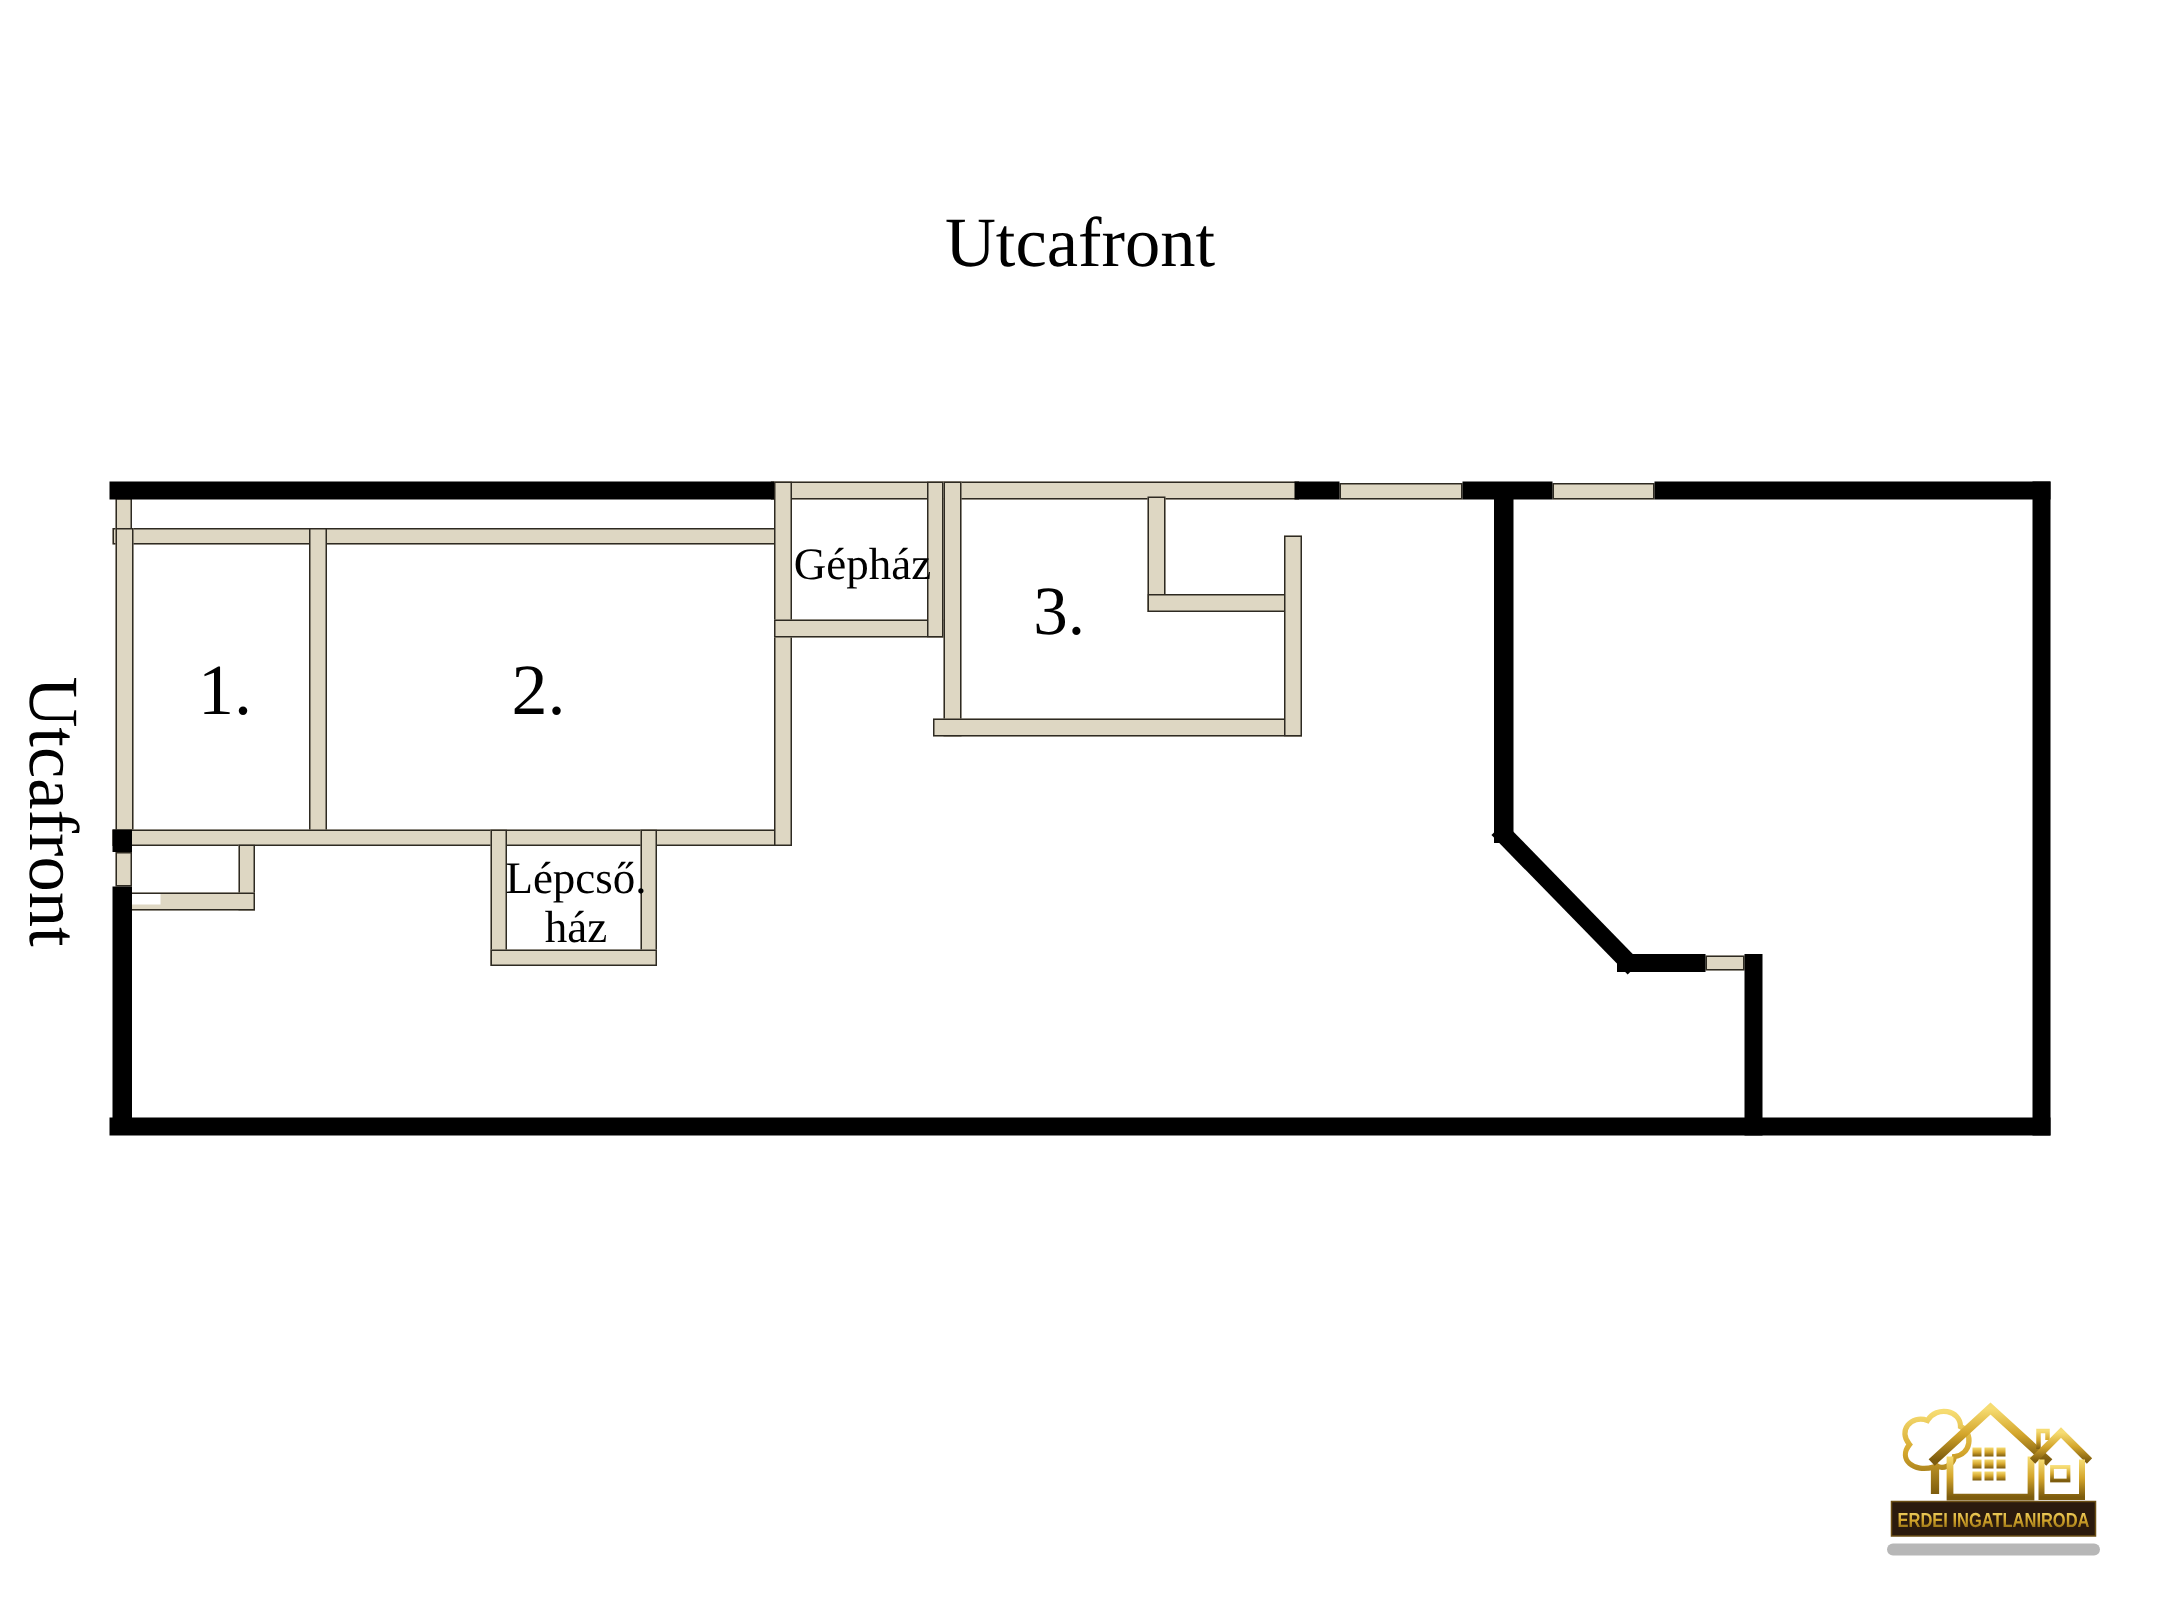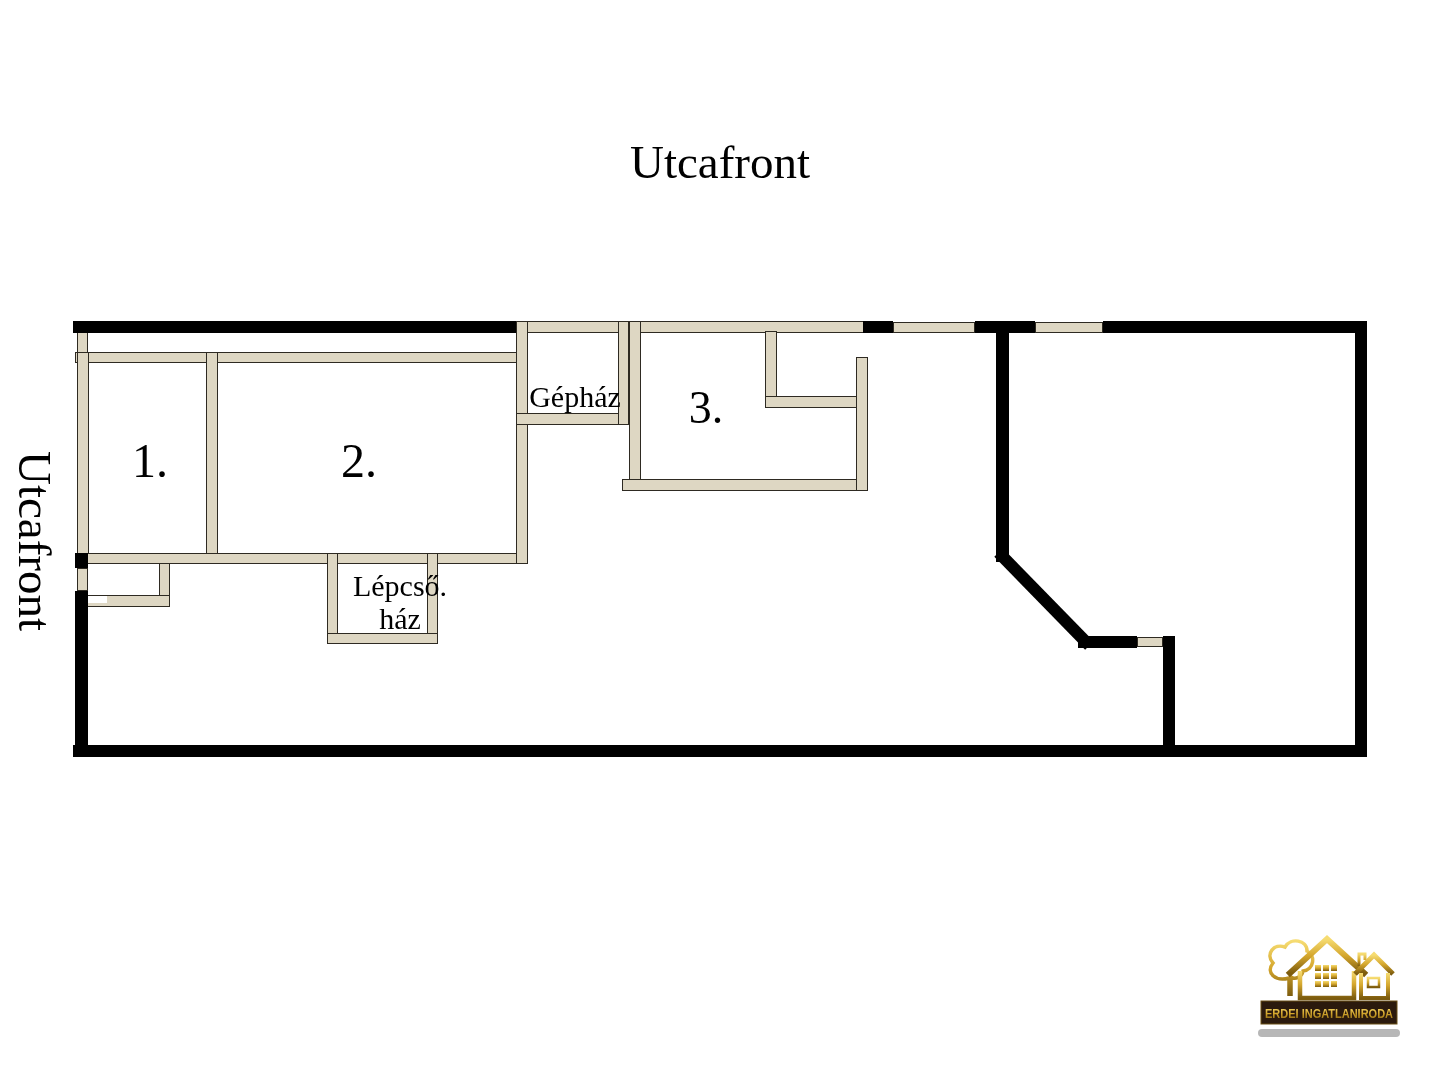--- a/index.html
+++ b/index.html
@@ -9,21 +9,21 @@
   .wg{position:absolute;background:#ded7c3;border:1.5px solid #2e2a22;box-sizing:border-box;}
   
   .wb{position:absolute;background:#000000;}
   .white-slot{position:absolute;background:#ffffff;}
   .lbl{position:absolute;transform:translate(-50%,-50%);color:#000;white-space:nowrap;
        text-align:center;line-height:1.05;}
   .title-top{font-size:47px;}
   .title-left{font-size:47px;transform:translate(-50%,-50%) rotate(90deg);}
   .room-num{font-size:48px;}
   .room-num-3{font-size:46px;}
-  .room-name{font-size:30px;margin-top:20px;}
+  .room-name{font-size:30px;}
   .stair{font-size:30px;line-height:1.1;}
   .diag{transform:rotate(45.7deg);transform-origin:center;}
 </style>
 </head>
 <body>
 
 <div class="canvas">
 
   <div class="lbl title-top" style="left:720px;top:163px;">Utcafront</div>
   <div class="lbl title-left" style="left:34px;top:541px;">Utcafront</div>
@@ -63,21 +63,21 @@
   <div class="wb" style="left:75px;top:591px;width:13px;height:158px"></div>
   <div class="wb" style="left:996px;top:331px;width:13px;height:231px"></div>
   <div class="wb diag" style="left:979px;top:593px;width:130px;height:12px"></div>
   <div class="wb" style="left:1078px;top:636px;width:59px;height:12px"></div>
   <div class="wb" style="left:1163px;top:636px;width:12px;height:121px"></div>
 
   <div class="lbl room-num" style="left:150px;top:461px;">1.</div>
   <div class="lbl room-num" style="left:359px;top:461px;">2.</div>
   <div class="lbl room-num room-num-3" style="left:706px;top:408px;">3.</div>
   <div class="lbl room-name" style="left:575px;top:377px;">Gépház</div>
-  <div class="lbl stair" style="left:400px;top:602px;">
+  <div class="lbl stair" style="left:384px;top:602px;">
     <span style="display:block">Lépcső.</span>
     <span style="display:block">ház</span>
   </div>
 
   <svg width="146" height="112" viewBox="0 0 146 112" style="position:absolute;left:1258px;top:926px">
     <defs>
       <linearGradient id="gg" x1="0" y1="1" x2="0" y2="0">
         <stop offset="0" stop-color="#7d5c0e"></stop>
         <stop offset="0.5" stop-color="#d4a62c"></stop>
         <stop offset="1" stop-color="#f6dc72"></stop>

